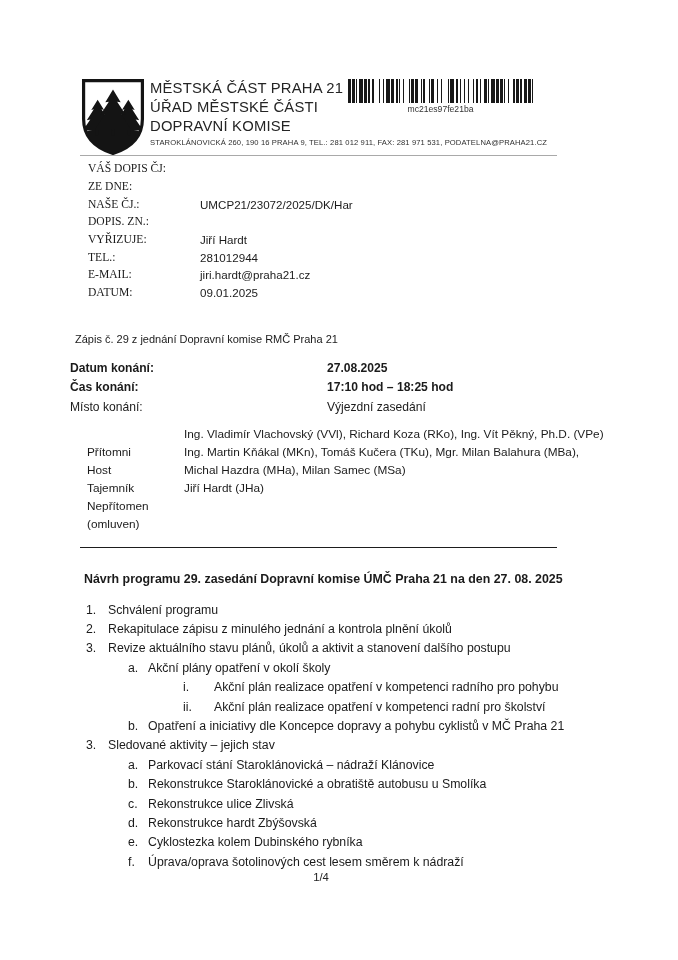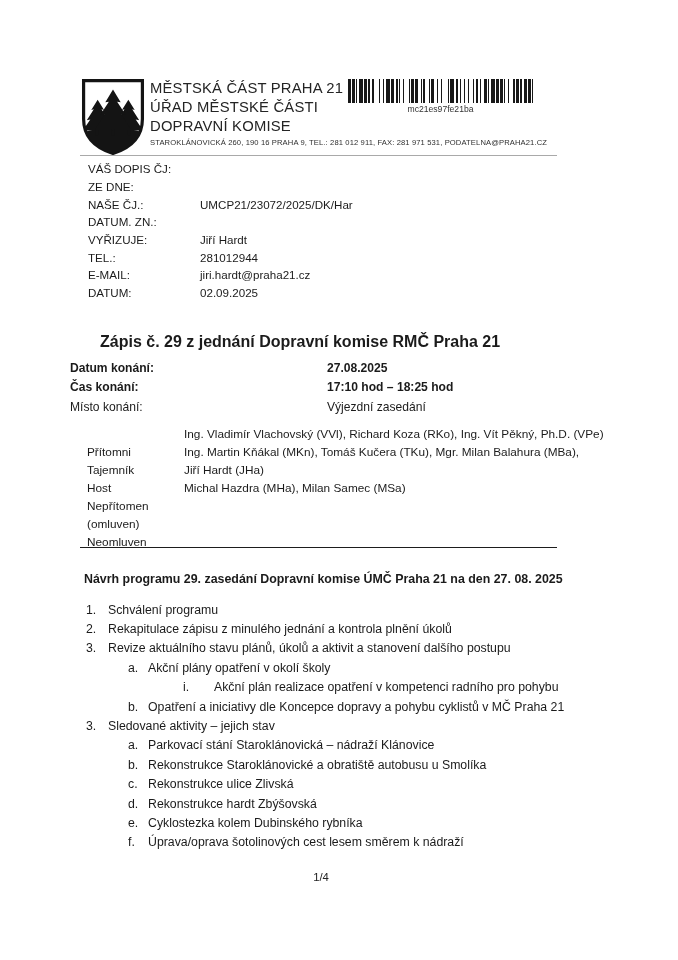--- a/index.html
+++ b/index.html
@@ -27,25 +27,25 @@
   .barcode-bars i.b { background: #181818; }
   .barcode-label { text-align: center; font-size: 8.6px; color: #333; margin-top: 1px; }
 
   .rule { position: absolute; left: 80px; right: 78px; }
   .rule-light { top: 155px; border-top: 1px solid #a9a9a9; }
   .rule-dark  { top: 547px; border-top: 1.6px solid #1d1d1d; }
 
   
   .ref { position: absolute; left: 88px; top: 160px; }
   .ref-row { display: flex; height: 17.7px; align-items: center; font-size: 11.6px; }
-  .ref-label { width: 112px; flex: 0 0 auto; }
+  .ref-label { width: 112px; flex: 0 0 auto; font-family: Liberation Serif, serif; }
   .ref-value { white-space: nowrap; }
 
   
-  .minutes-title { position: absolute; left: 100px; top: 333px; font-size: 16px; font-weight: 700; white-space: nowrap; }
+  .minutes-title { position: absolute; left: 75px; top: 333px; font-size: 11px; font-weight: 400; white-space: nowrap; }
   .info { position: absolute; left: 70px; top: 358px; }
   .info-row { display: flex; height: 19.6px; align-items: center; font-size: 12.1px; }
   .info-label { width: 257px; flex: 0 0 auto; }
   .info-row.bold { font-weight: 700; }
 
   
   .att { position: absolute; left: 87px; top: 425px; }
   .att-row { display: flex; height: 18px; align-items: center; font-size: 11.8px; }
   .att-label { width: 97px; flex: 0 0 auto; }
   .att-value { white-space: nowrap; }
@@ -197,38 +197,38 @@
     </div>
     <div class="ref-row">
       <span class="ref-label">ZE DNE:</span>
       <span class="ref-value"></span>
     </div>
     <div class="ref-row">
       <span class="ref-label">NAŠE ČJ.:</span>
       <span class="ref-value">UMCP21/23072/2025/DK/Har</span>
     </div>
     <div class="ref-row">
-      <span class="ref-label">DATUM. ZN.:</span>
+      <span class="ref-label">DOPIS. ZN.:</span>
       <span class="ref-value"></span>
     </div>
     <div class="ref-row">
       <span class="ref-label">VYŘIZUJE:</span>
       <span class="ref-value">Jiří Hardt</span>
     </div>
     <div class="ref-row">
       <span class="ref-label">TEL.:</span>
       <span class="ref-value">281012944</span>
     </div>
     <div class="ref-row">
       <span class="ref-label">E-MAIL:</span>
       <span class="ref-value">jiri.hardt@praha21.cz</span>
     </div>
     <div class="ref-row">
       <span class="ref-label">DATUM:</span>
-      <span class="ref-value">02.09.2025</span>
+      <span class="ref-value">09.01.2025</span>
     </div>
   </section>
 
   <h1 class="minutes-title">Zápis č. 29 z jednání Dopravní komise RMČ Praha 21</h1>
 
   <section class="info">
     <div class="info-row bold">
       <span class="info-label">Datum konání:</span>
       <span class="info-value">27.08.2025</span>
     </div>
@@ -245,37 +245,33 @@
   <section class="att">
     <div class="att-row">
       <span class="att-label"></span>
       <span class="att-value">Ing. Vladimír Vlachovský (VVl), Richard Koza (RKo), Ing. Vít Pěkný, Ph.D. (VPe)</span>
     </div>
     <div class="att-row">
       <span class="att-label">Přítomni</span>
       <span class="att-value">Ing. Martin Kňákal (MKn), Tomáš Kučera (TKu), Mgr. Milan Balahura (MBa),</span>
     </div>
     <div class="att-row">
+      <span class="att-label">Host</span>
+      <span class="att-value">Michal Hazdra (MHa), Milan Samec (MSa)</span>
+    </div>
+    <div class="att-row">
       <span class="att-label">Tajemník</span>
       <span class="att-value">Jiří Hardt (JHa)</span>
     </div>
     <div class="att-row">
-      <span class="att-label">Host</span>
-      <span class="att-value">Michal Hazdra (MHa), Milan Samec (MSa)</span>
-    </div>
-    <div class="att-row">
       <span class="att-label">Nepřítomen</span>
       <span class="att-value"></span>
     </div>
     <div class="att-row">
       <span class="att-label">(omluven)</span>
-      <span class="att-value"></span>
-    </div>
-    <div class="att-row">
-      <span class="att-label">Neomluven</span>
       <span class="att-value"></span>
     </div>
   </section>
 
   <div class="rule rule-dark"></div>
 
   <h2 class="agenda-title">Návrh programu 29. zasedání Dopravní komise ÚMČ Praha 21 na den 27. 08. 2025</h2>
 
   <section class="agenda">
     <div class="agenda-item lvl0">
@@ -291,20 +287,24 @@
       <span class="text">Revize aktuálního stavu plánů, úkolů a aktivit a stanovení dalšího postupu</span>
     </div>
     <div class="agenda-item lvl1">
       <span class="marker">a.</span>
       <span class="text">Akční plány opatření v okolí školy</span>
     </div>
     <div class="agenda-item lvl2">
       <span class="marker">i.</span>
       <span class="text">Akční plán realizace opatření v kompetenci radního pro pohybu</span>
     </div>
+    <div class="agenda-item lvl2">
+      <span class="marker">ii.</span>
+      <span class="text">Akční plán realizace opatření v kompetenci radní pro školství</span>
+    </div>
     <div class="agenda-item lvl1">
       <span class="marker">b.</span>
       <span class="text">Opatření a iniciativy dle Koncepce dopravy a pohybu cyklistů v MČ Praha 21</span>
     </div>
     <div class="agenda-item lvl0">
       <span class="marker">3.</span>
       <span class="text">Sledované aktivity – jejich stav</span>
     </div>
     <div class="agenda-item lvl1">
       <span class="marker">a.</span>

